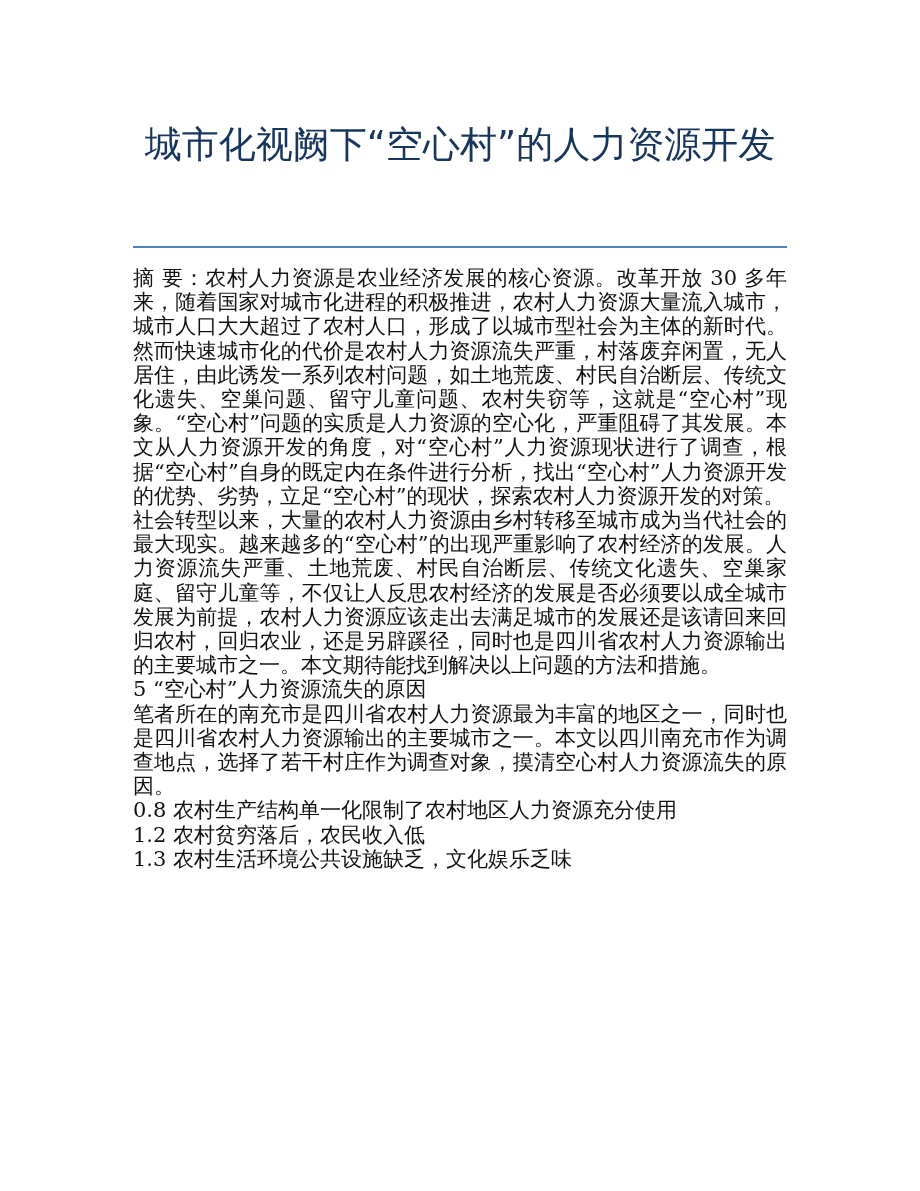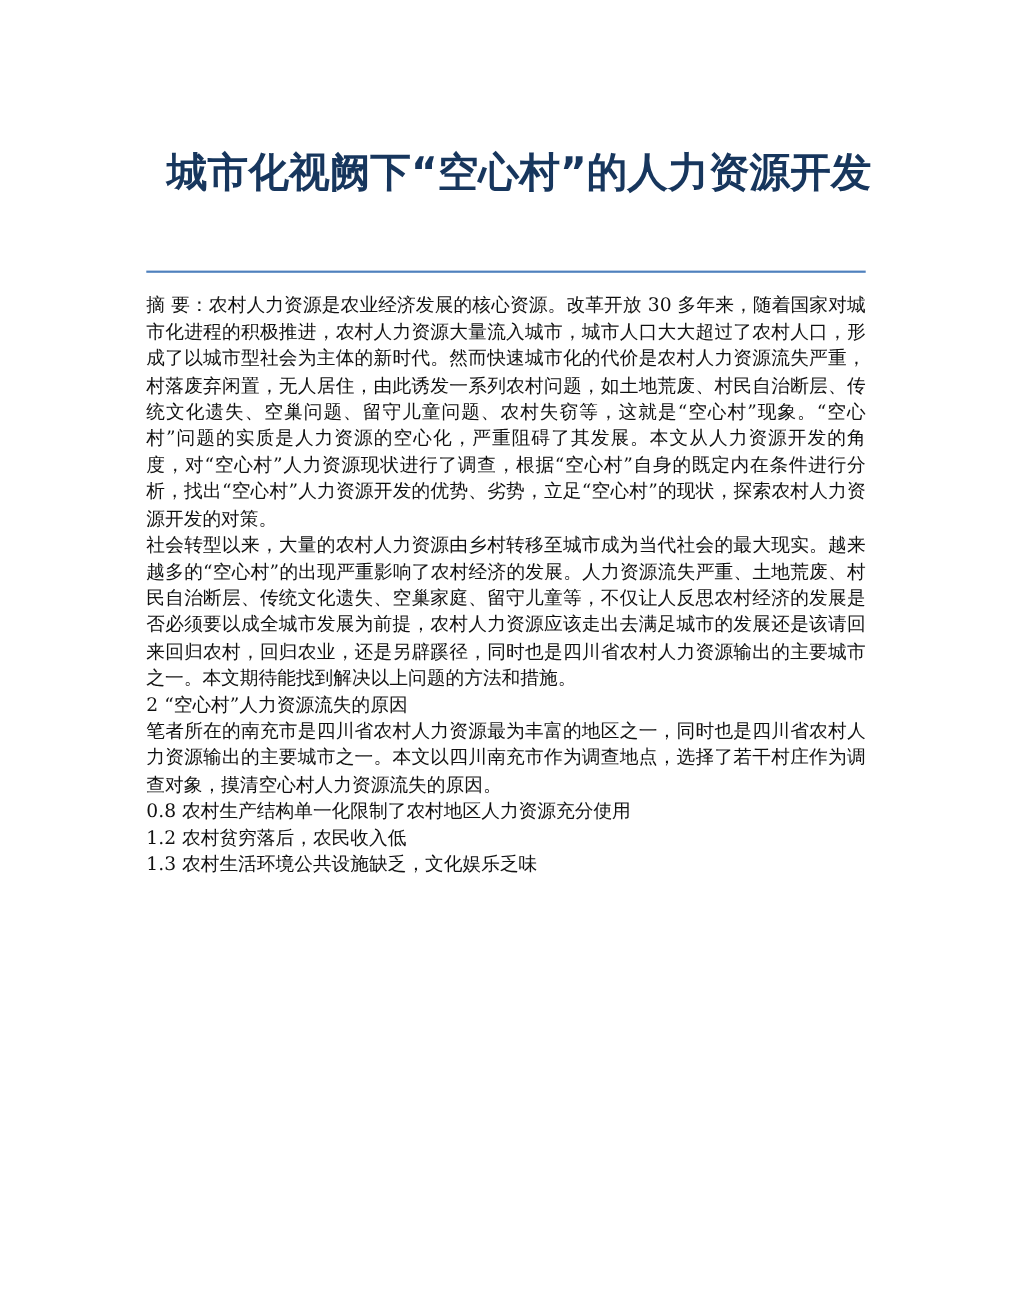--- a/index.html
+++ b/index.html
@@ -15,63 +15,63 @@
       font-family: "DejaVu Serif", "Liberation Serif", serif;
       color: #111111;
     }
     .page {
       position: absolute;
       left: 133px;
       top: 0;
       width: 654px;
     }
     .title {
-      margin: 12px;
+      margin: 0;
       position: absolute;
       top: 112px;
       left: 0;
       width: 654px;
       text-align: center;
       font-family: "DejaVu Sans", "Liberation Sans", sans-serif;
-      font-weight: bold;
+      font-weight: normal;
       font-size: 37px;
       line-height: 66px;
       color: #17365d;
       letter-spacing: 0px;
     }
     .divider {
       position: absolute;
       top: 246px;
       left: 0;
       width: 654px;
       height: 0;
       border-top: 2px solid #4f81bd;
     }
     .body-text {
       position: absolute;
       top: 266px;
       left: 0;
       width: 654px;
-      font-size: 17px;
+      font-size: 21px;
       line-height: 24.2px;
       text-align: justify;
     }
     .body-text p {
       margin: 0;
       padding: 0;
     }
   </style>
 </head>
 <body>
 
 <div class="page">
   <h1 class="title">城市化视阙下“空心村”的人力资源开发</h1>
   <div class="divider"></div>
   <div class="body-text">
     <p>摘  要：农村人力资源是农业经济发展的核心资源。改革开放 30 多年来，随着国家对城市化进程的积极推进，农村人力资源大量流入城市，城市人口大大超过了农村人口，形成了以城市型社会为主体的新时代。然而快速城市化的代价是农村人力资源流失严重，村落废弃闲置，无人居住，由此诱发一系列农村问题，如土地荒废、村民自治断层、传统文化遗失、空巢问题、留守儿童问题、农村失窃等，这就是“空心村”现象。“空心村”问题的实质是人力资源的空心化，严重阻碍了其发展。本文从人力资源开发的角度，对“空心村”人力资源现状进行了调查，根据“空心村”自身的既定内在条件进行分析，找出“空心村”人力资源开发的优势、劣势，立足“空心村”的现状，探索农村人力资源开发的对策。</p>
     <p>社会转型以来，大量的农村人力资源由乡村转移至城市成为当代社会的最大现实。越来越多的“空心村”的出现严重影响了农村经济的发展。人力资源流失严重、土地荒废、村民自治断层、传统文化遗失、空巢家庭、留守儿童等，不仅让人反思农村经济的发展是否必须要以成全城市发展为前提，农村人力资源应该走出去满足城市的发展还是该请回来回归农村，回归农业，还是另辟蹊径，同时也是四川省农村人力资源输出的主要城市之一。本文期待能找到解决以上问题的方法和措施。</p>
-    <p>2 “空心村”人力资源流失的原因</p>
+    <p>5 “空心村”人力资源流失的原因</p>
     <p>笔者所在的南充市是四川省农村人力资源最为丰富的地区之一，同时也是四川省农村人力资源输出的主要城市之一。本文以四川南充市作为调查地点，选择了若干村庄作为调查对象，摸清空心村人力资源流失的原因。</p>
     <p>0.8 农村生产结构单一化限制了农村地区人力资源充分使用</p>
     <p>1.2 农村贫穷落后，农民收入低</p>
     <p>1.3 农村生活环境公共设施缺乏，文化娱乐乏味</p>
   </div>
 </div>
 
 </body></html>

